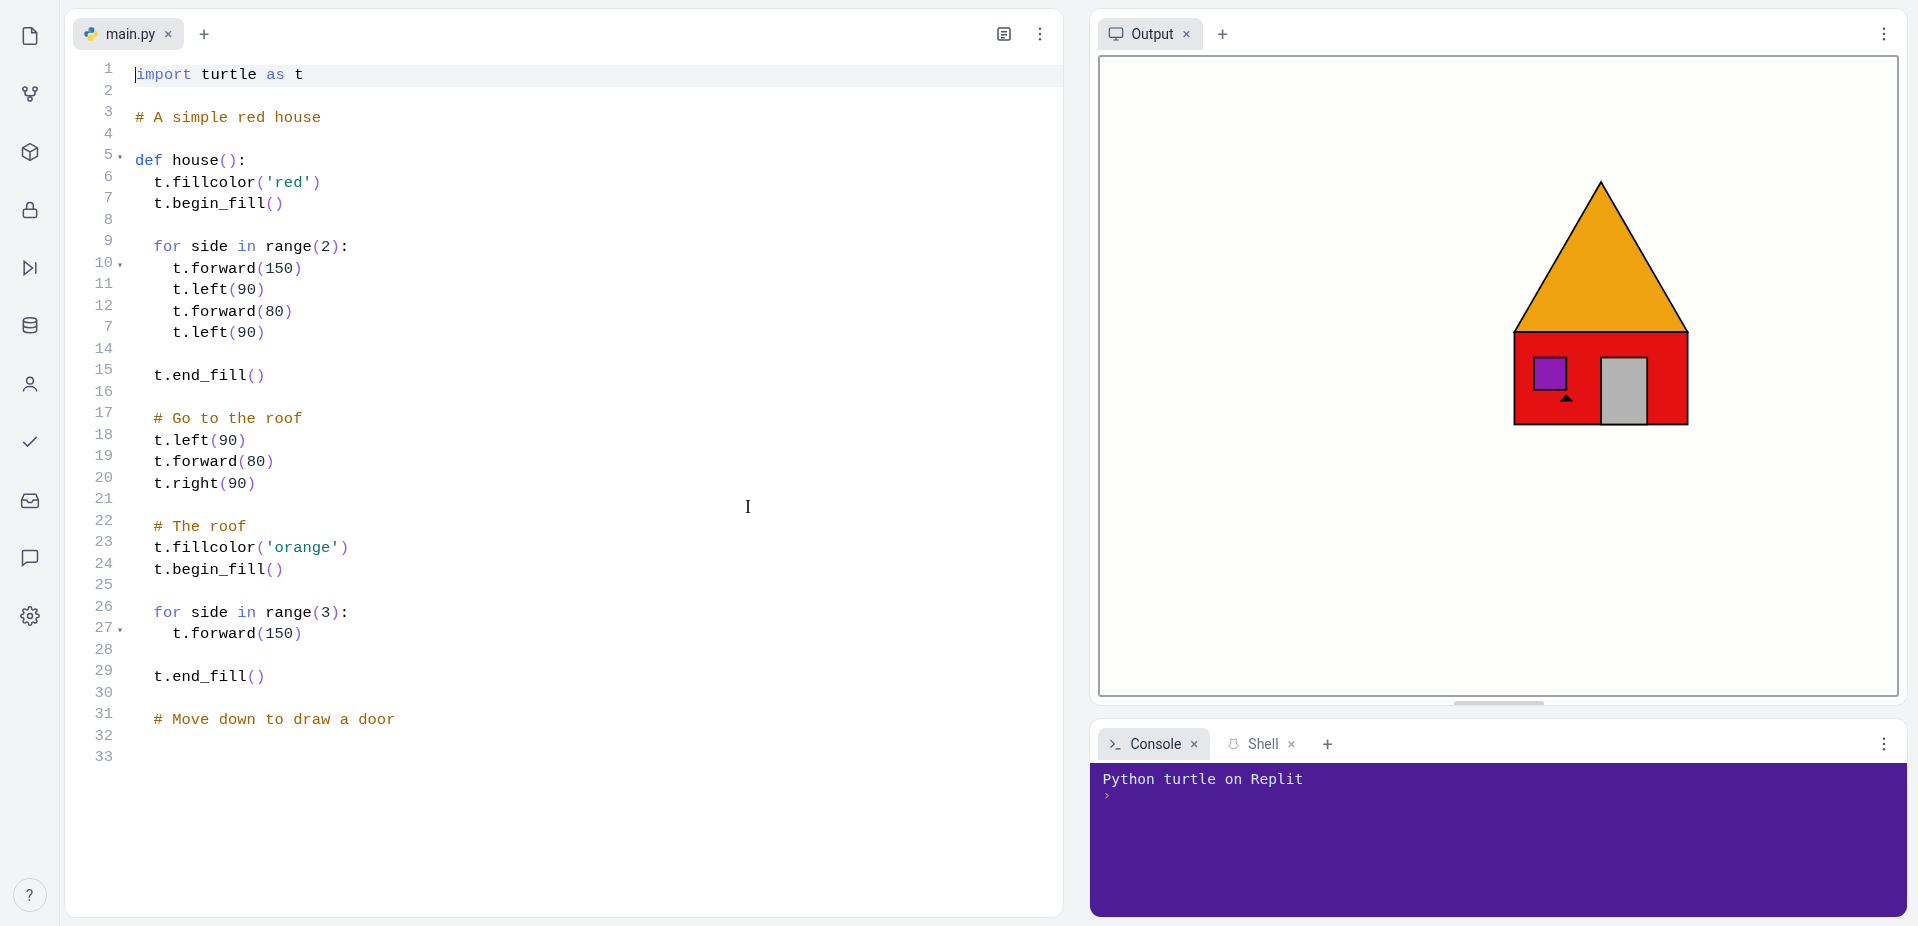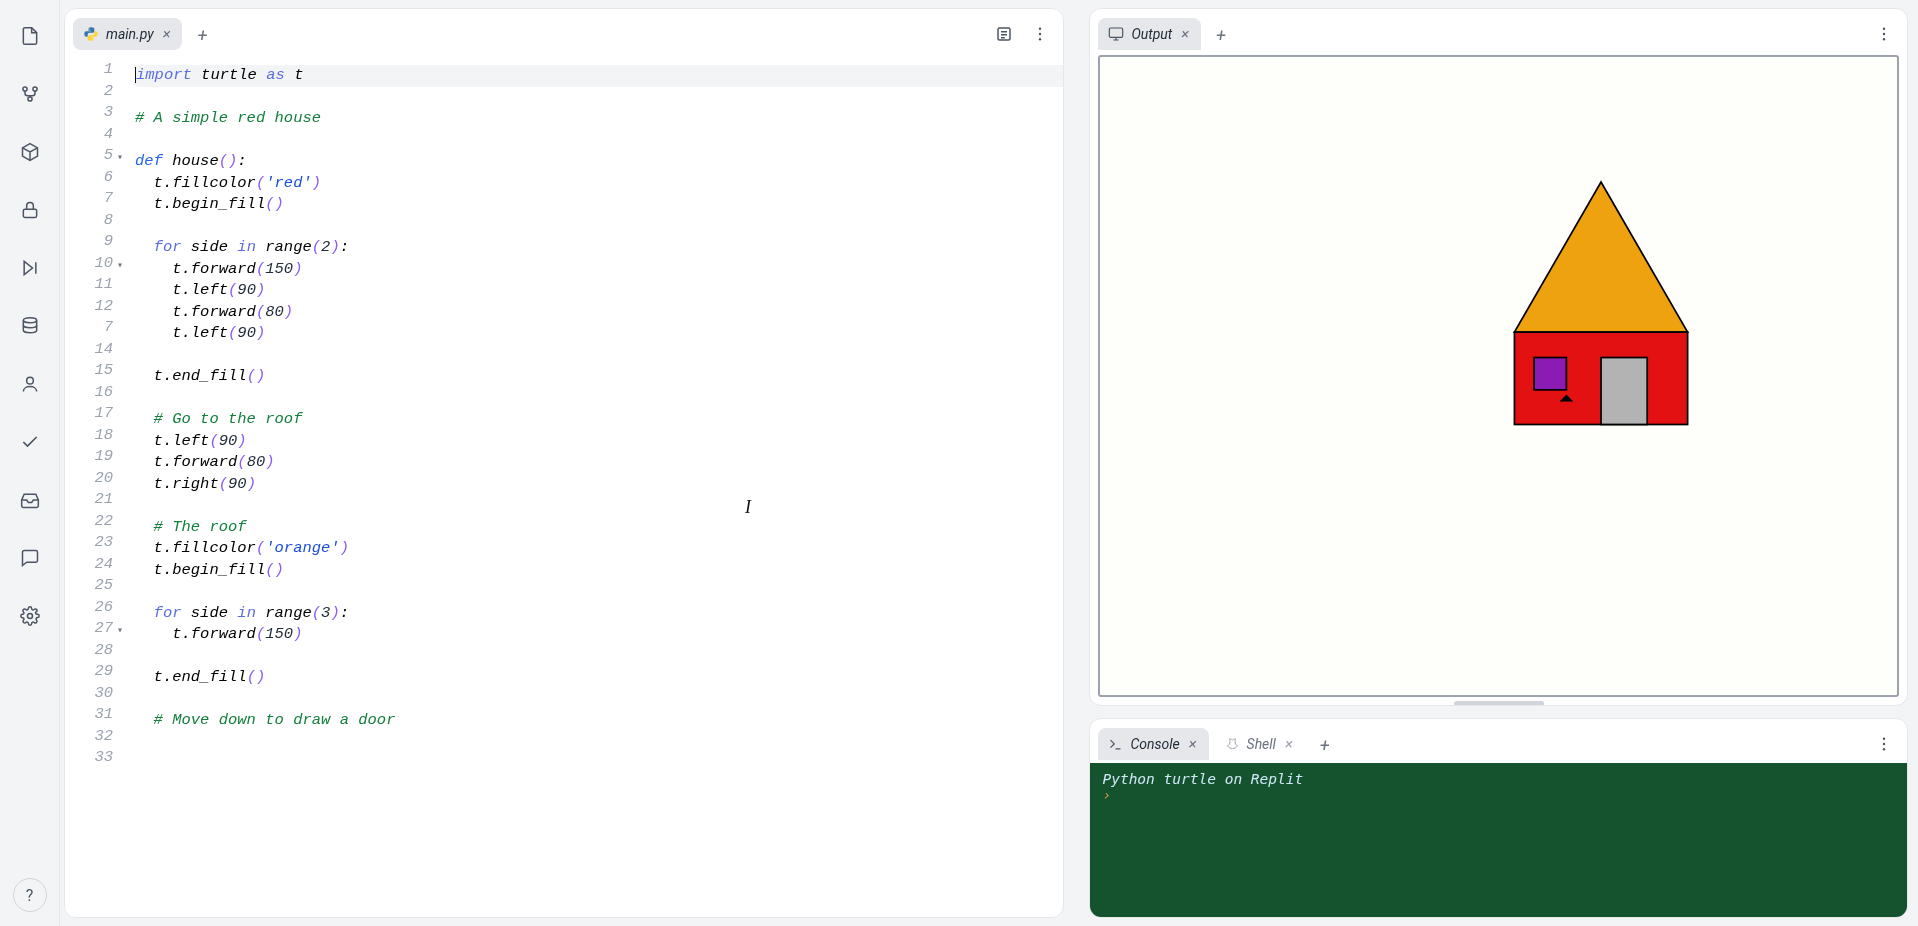--- a/index.html
+++ b/index.html
@@ -7,21 +7,21 @@
   .app { display: flex; width: 1918px; height: 926px; }
 
   
   .sidebar { width: 60px; background: #f3f4f6; display: flex; flex-direction: column; align-items: center; padding-top: 18px; gap: 22px; border-right: 1px solid #e5e7eb; }
   .sidebar .icon-btn { width: 36px; height: 36px; display:flex; align-items:center; justify-content:center; border-radius:8px; cursor:pointer; color:#4b5563; }
   .sidebar-spacer { flex:1; }
   .help-btn { margin-bottom: 14px; width:34px; height:34px; border:1px solid #d1d5db; border-radius:50%; display:flex; align-items:center; justify-content:center; color:#4b5563; cursor:pointer; }
   svg { display:block; }
 
   
-  .main { flex:1; display:flex; gap:1px; padding:8px 10px 8px 4px;font-style:italic; }
+  .main { flex:1; display:flex; gap:1px; padding:8px 10px 8px 4px; }
 
   
   .panel { display:flex; flex-direction:column; border-radius:12px; background:#ffffff; border:1px solid #e5e7eb; overflow:hidden; position:relative; }
   .editor-panel { flex: 1 1 55%; min-width: 0; }
   .right-col { flex: 1 1 45%; display:flex; flex-direction:column; gap:12px; min-width:0;margin-left:24px; }
 
   .tabbar { display:flex; align-items:center; height:44px; padding: 6px 8px 0 8px; gap:6px; }
   .tab { display:flex; align-items:center; gap:7px; height:32px; padding: 0 10px; border-radius:8px 8px 0 0; background:#e5e7eb; font-size:14px; color:#1f2937; cursor:pointer; }
   .tab.active { background:#e5e7eb; }
   .editor-panel .tab { background:#e5e7eb; border-radius: 8px; }
@@ -33,35 +33,35 @@
   
   .editor { flex:1; display:flex; font-family: "SFMono-Regular", Consolas, "Liberation Mono", Menlo, monospace; font-size:15.5px; line-height:21.5px; overflow:auto; position:relative; }
   .gutter { width:56px; text-align:right; padding: 6px 8px 6px 0; color:#9ca3af; user-select:none; background:#fff; }
   .gutter .ln { height:21.5px; position:relative; }
   .gutter .fold { position:absolute; right:-10px; top:2px; font-size:10px; color:#6b7280; }
   .codecol { flex:1; padding: 6px 0 6px 14px; position:relative; }
   .codeline { height:21.5px; white-space:pre; }
   .codeline.hl { background:#f3f4f6;margin-top:6px; }
   .tok-kw { color:#5b6ee1; }
   .tok-kw2 { color:#2563eb; }
-  .tok-com { color:#15803d; }
-  .tok-str { color:#1d4ed8; }
+  .tok-com { color:#a16207; }
+  .tok-str { color:#0f766e; }
   .tok-num { color:#1f2937; }
   .tok-br { color:#8b5cf6; }
   .caret-mark { display:inline-block; width:0; border-left:1px solid #111; height:16px; vertical-align:middle; }
 
   .text-cursor { position:absolute; font-family: serif; font-size:18px; color:#111; pointer-events:none; }
 
   
   .output-panel { flex: 1 1 72%; position:relative; }
   .output-canvas { flex:1; background:#fefefa; border:2px solid #9ca3af; margin: 2px 8px 8px 8px; border-radius:3px; position:relative; overflow:hidden; }
 
   
   .console-panel { flex: 0 0 200px; }
-  .console-body { flex:1; background:#14532d; color:#cfe8f7; font-family: "SFMono-Regular", Consolas, monospace; font-size:14.5px; padding:8px 12px; overflow:auto; }
+  .console-body { flex:1; background:#4c1d95; color:#cfe8f7; font-family: "SFMono-Regular", Consolas, monospace; font-size:14.5px; padding:8px 12px; overflow:auto; }
   .console-body .prompt { color:#e19a3c; }
 
   .tab-inactive { background:transparent; }
 
   .py-icon { width:16px; height:16px; }
 
   .drag-handle { position:absolute; bottom:-1px; left:50%; transform:translateX(-50%); width:90px; height:5px; border-radius:3px; background:#d1d5db; }
 </style>
 </head>
 <body>

